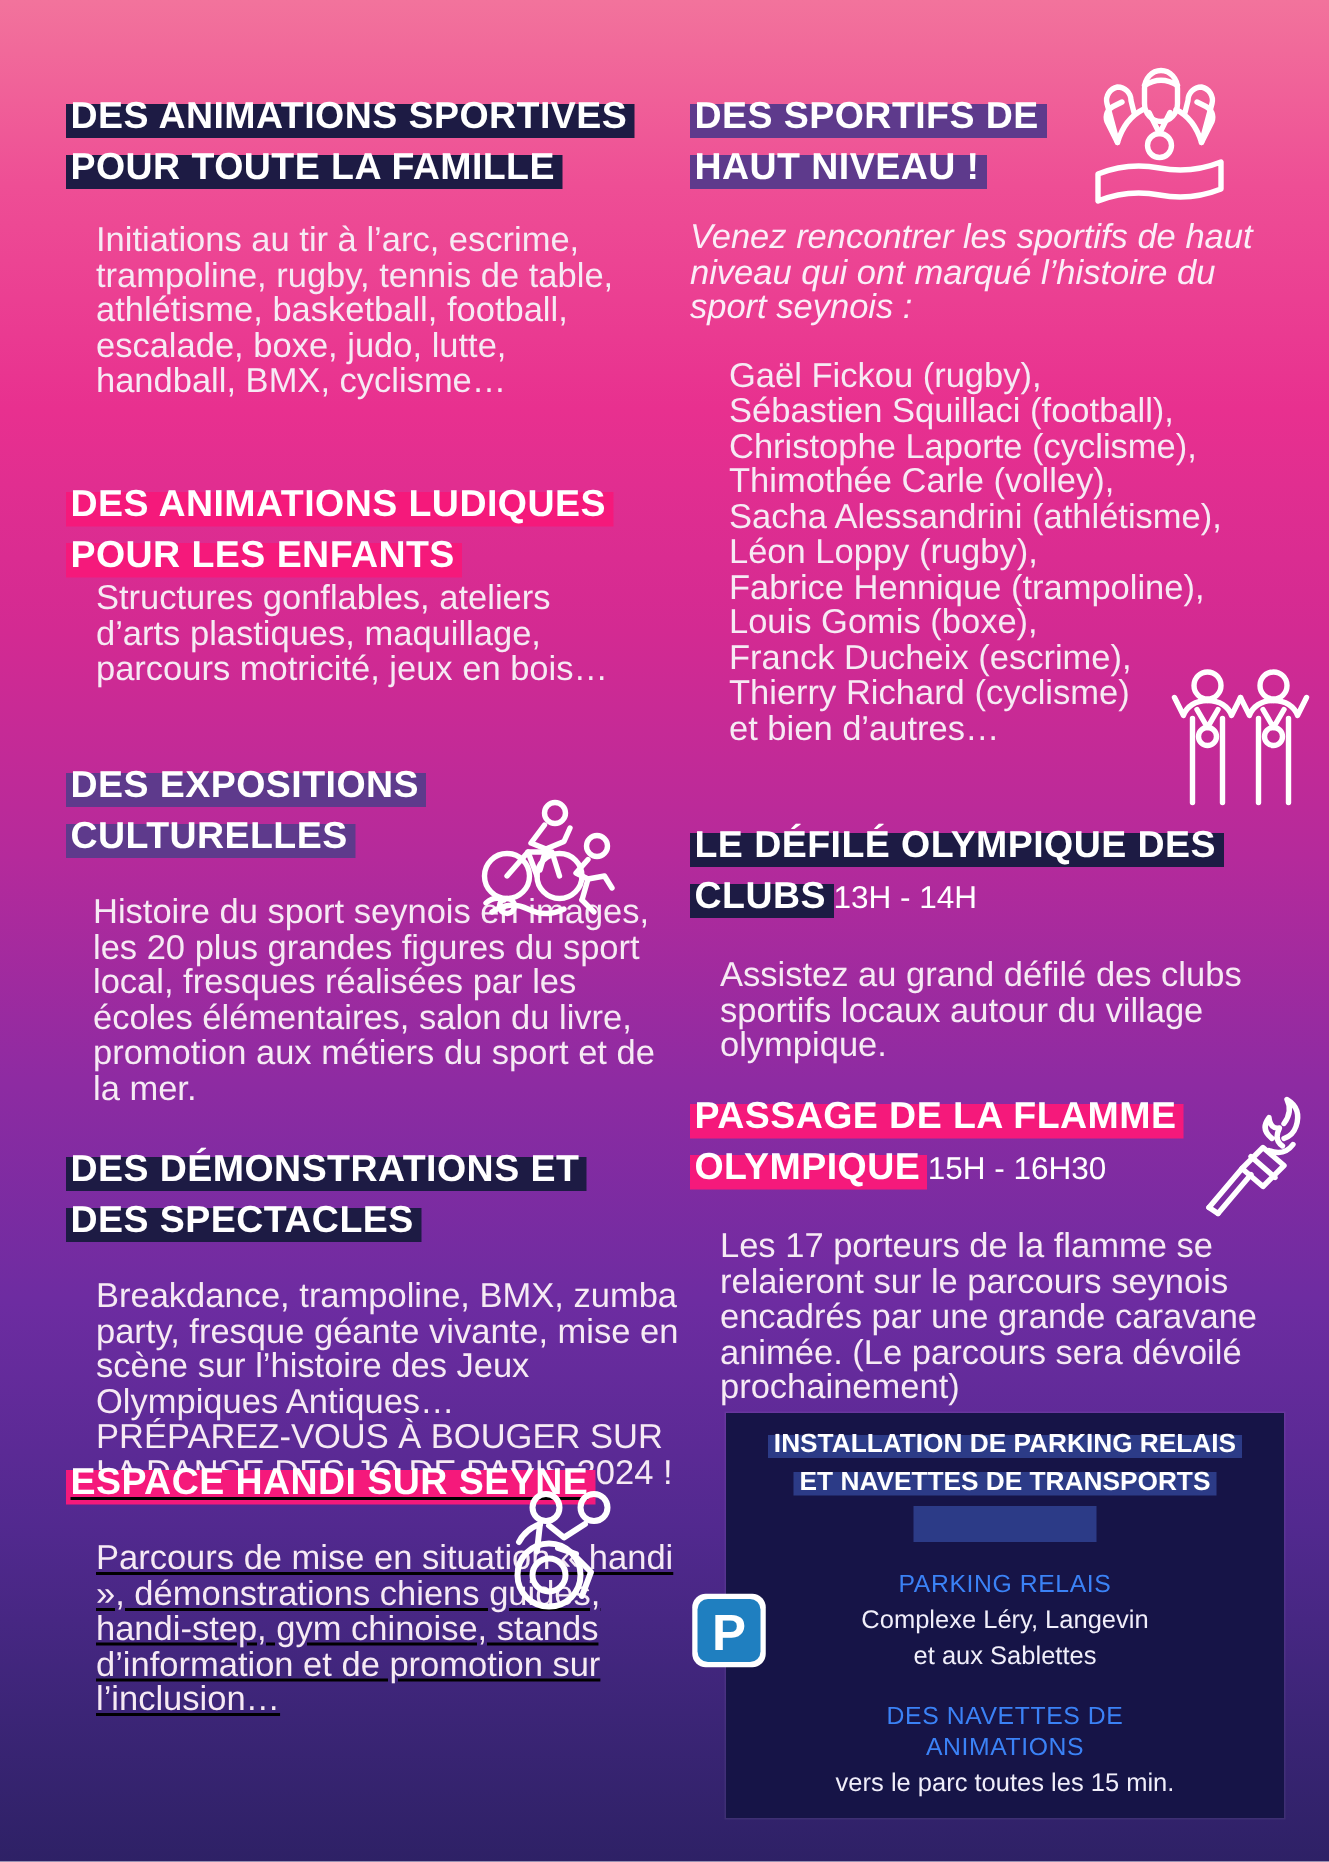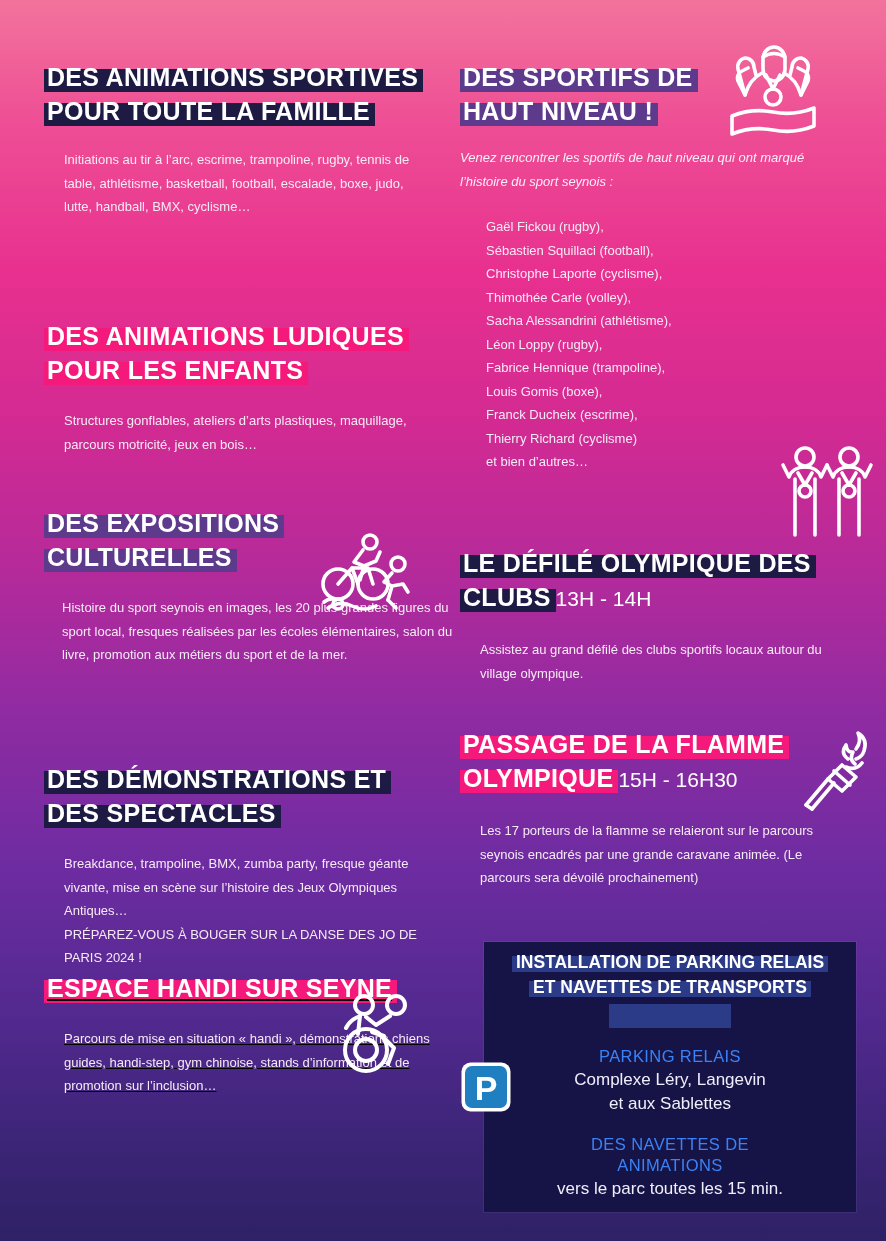--- a/index.html
+++ b/index.html
@@ -51,21 +51,21 @@
   .time {
     font-weight:normal;
     font-size:21px;
     letter-spacing:0px;
     color:#ffffff;
   }
 
   
   .body-txt {
     color:#f6eaf4;
-    font-size:13px;
+    font-size:23px;
     line-height:23.5px;
     margin-left:20px;
   }
   .body-txt.italic { font-style:italic; margin-left:0; color:#fbeef8; }
   .names { margin-left:26px; }
 
   .sec { margin-bottom:6px; }
 
   
   .icon { position:absolute; }
@@ -124,21 +124,21 @@
 
   <div class="col col-left">
 
     <div class="sec" style="position:absolute; top:60px; left:0; width:400px;">
       <h2 class="head"><span class="hl hl-navy">DES ANIMATIONS SPORTIVES POUR TOUTE LA FAMILLE</span></h2>
       <p class="body-txt" style="margin-top:20px; width:360px;">Initiations au tir à l’arc, escrime, trampoline, rugby, tennis de table, athlétisme, basketball, football, escalade, boxe, judo, lutte, handball, BMX, cyclisme…</p>
     </div>
 
     <div class="sec" style="position:absolute; top:319px; left:0; width:400px;">
       <h2 class="head"><span class="hl hl-pink">DES ANIMATIONS LUDIQUES POUR LES ENFANTS</span></h2>
-      <p class="body-txt" style="margin-top:22px; width:350px;">Structures gonflables, ateliers d’arts plastiques, maquillage, parcours motricité, jeux en bois…</p>
+      <p class="body-txt" style="width:350px;">Structures gonflables, ateliers d’arts plastiques, maquillage, parcours motricité, jeux en bois…</p>
     </div>
 
     <div class="sec" style="position:absolute; top:506px; left:0; width:400px;">
       <h2 class="head"><span class="hl hl-purple">DES EXPOSITIONS CULTURELLES</span></h2>
       <p class="body-txt" style="margin-top:22px; width:392px; margin-left:18px;">Histoire du sport seynois en images, les 20 plus grandes figures du sport local, fresques réalisées par les écoles élémentaires, salon du livre, promotion aux métiers du sport et de la mer.</p>
     </div>
 
     <div class="sec" style="position:absolute; top:762px; left:0; width:400px;">
       <h2 class="head"><span class="hl hl-navy">DES DÉMONSTRATIONS ET DES SPECTACLES</span></h2>
       <p class="body-txt" style="margin-top:22px; width:392px;">Breakdance, trampoline, BMX, zumba party, fresque géante vivante, mise en scène sur l’histoire des Jeux Olympiques Antiques…</p>

